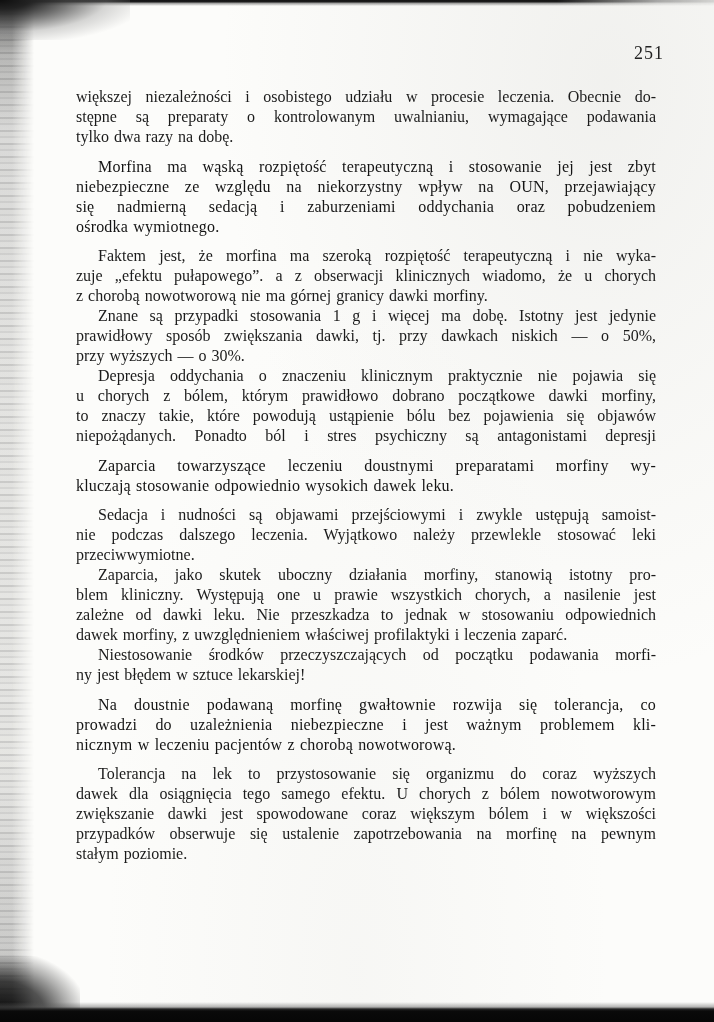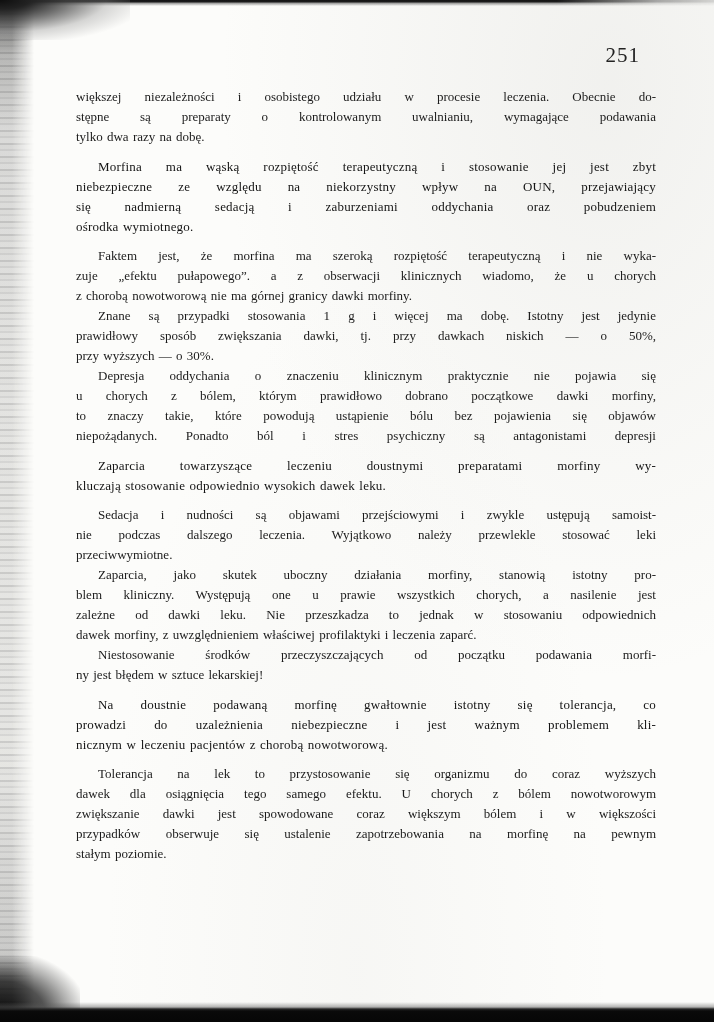--- a/index.html
+++ b/index.html
@@ -75,31 +75,31 @@
     width: 80px; height: 58px;
     background: radial-gradient(ellipse at 0% 100%,
       rgba(8,8,8,0.95) 0%, rgba(25,25,25,0.75) 40%,
       rgba(60,60,60,0.40) 60%, rgba(120,120,120,0.0) 78%);
   }
 
   
   .page-number {
     position: absolute;
     top: 43px;
-    right: 74px;
-    font-size: 21px;
+    right: 50px;
+    font-size: 18px;
     letter-spacing: 1px;
     color: #222;
   }
   .text-column {
     position: absolute;
     left: 76px;
     top: 87px;
     width: 580px;
-    font-size: 13px;
+    font-size: 16px;
     line-height: 20px;
   }
   .para { margin: 0; }
   .para.bold {
     font-weight: normal;
     margin-top: 10px;
     margin-bottom: 9px;
     letter-spacing: 0.2px;
     color: #141414;
   }
@@ -166,21 +166,21 @@
         <div class="line">Zaparcia, jako skutek uboczny działania morfiny, stanowią istotny pro-</div>
         <div class="line">blem kliniczny. Występują one u prawie wszystkich chorych, a nasilenie jest</div>
         <div class="line">zależne od dawki leku. Nie przeszkadza to jednak w stosowaniu odpowiednich</div>
         <div class="line last">dawek morfiny, z uwzględnieniem właściwej profilaktyki i leczenia zaparć.</div>
       </div>
       <div class="para normal indent">
         <div class="line">Niestosowanie środków przeczyszczających od początku podawania morfi-</div>
         <div class="line last">ny jest błędem w sztuce lekarskiej!</div>
       </div>
       <div class="para bold indent">
-        <div class="line">Na doustnie podawaną morfinę gwałtownie istotny się tolerancja, co</div>
+        <div class="line">Na doustnie podawaną morfinę gwałtownie rozwija się tolerancja, co</div>
         <div class="line">prowadzi do uzależnienia niebezpieczne i jest ważnym problemem kli-</div>
         <div class="line last">nicznym w leczeniu pacjentów z chorobą nowotworową.</div>
       </div>
       <div class="para normal indent">
         <div class="line">Tolerancja na lek to przystosowanie się organizmu do coraz wyższych</div>
         <div class="line">dawek dla osiągnięcia tego samego efektu. U chorych z bólem nowotworowym</div>
         <div class="line">zwiększanie dawki jest spowodowane coraz większym bólem i w większości</div>
         <div class="line">przypadków obserwuje się ustalenie zapotrzebowania na morfinę na pewnym</div>
         <div class="line last">stałym poziomie.</div>
       </div>

